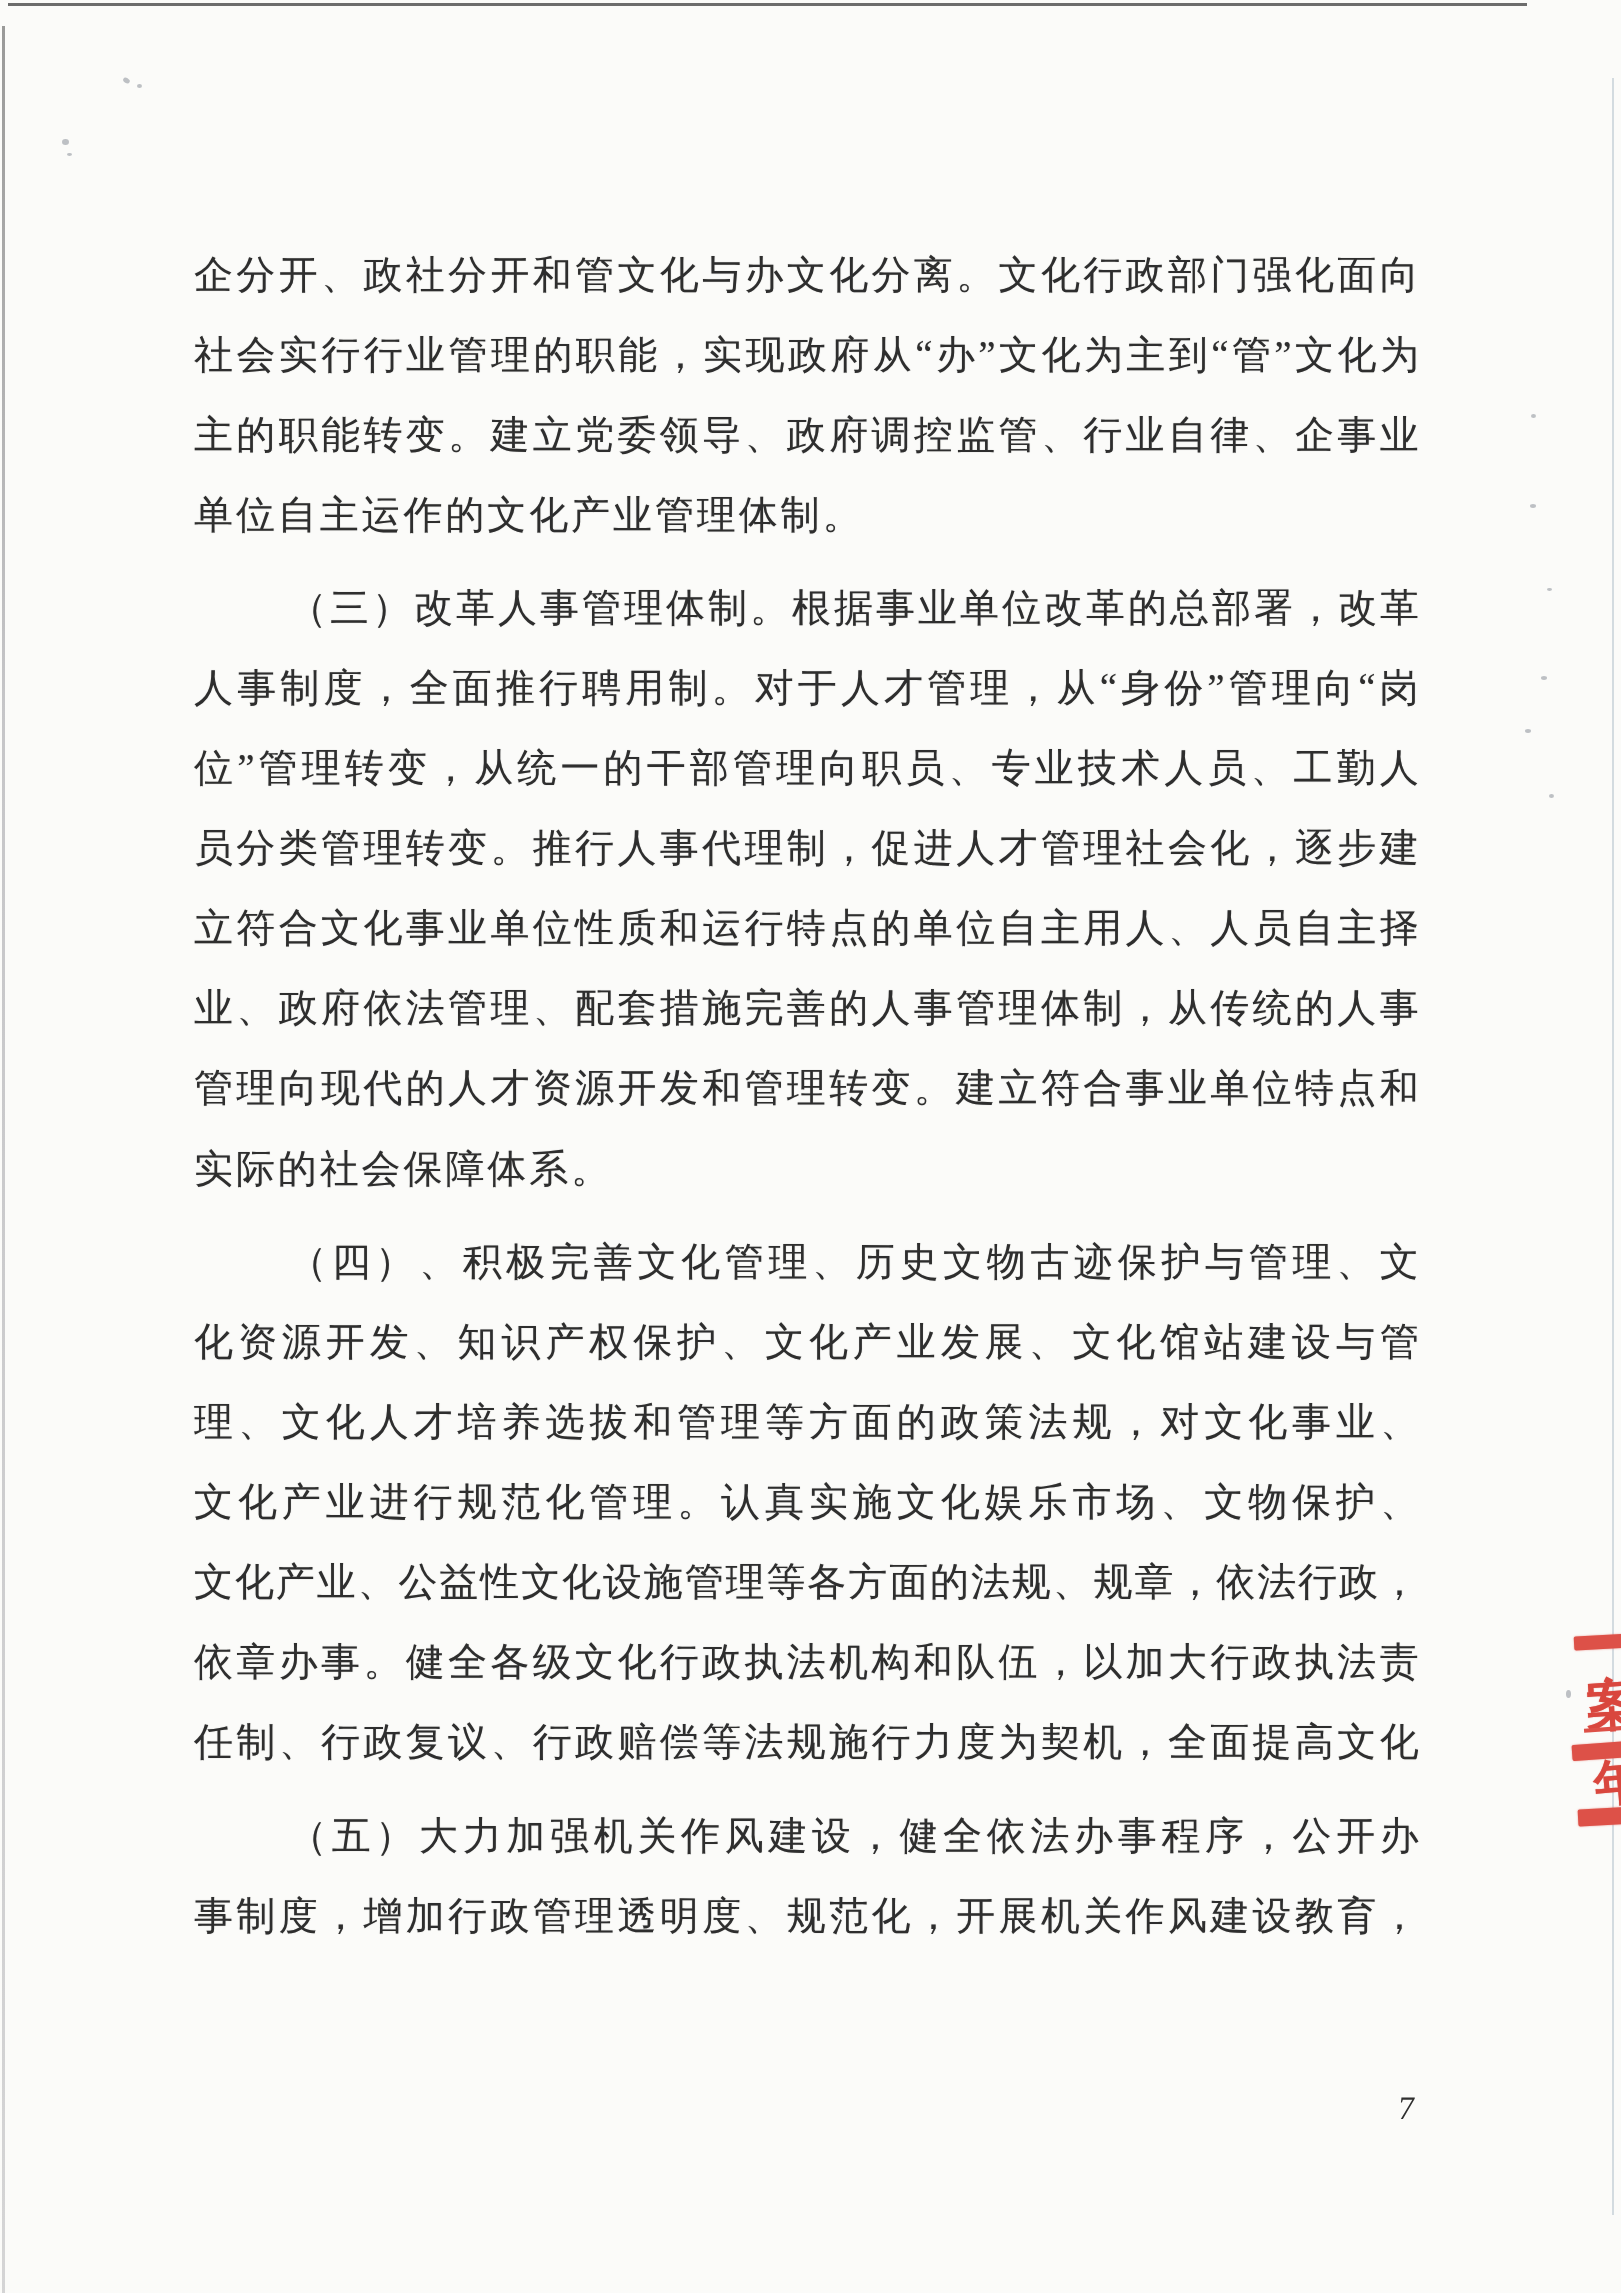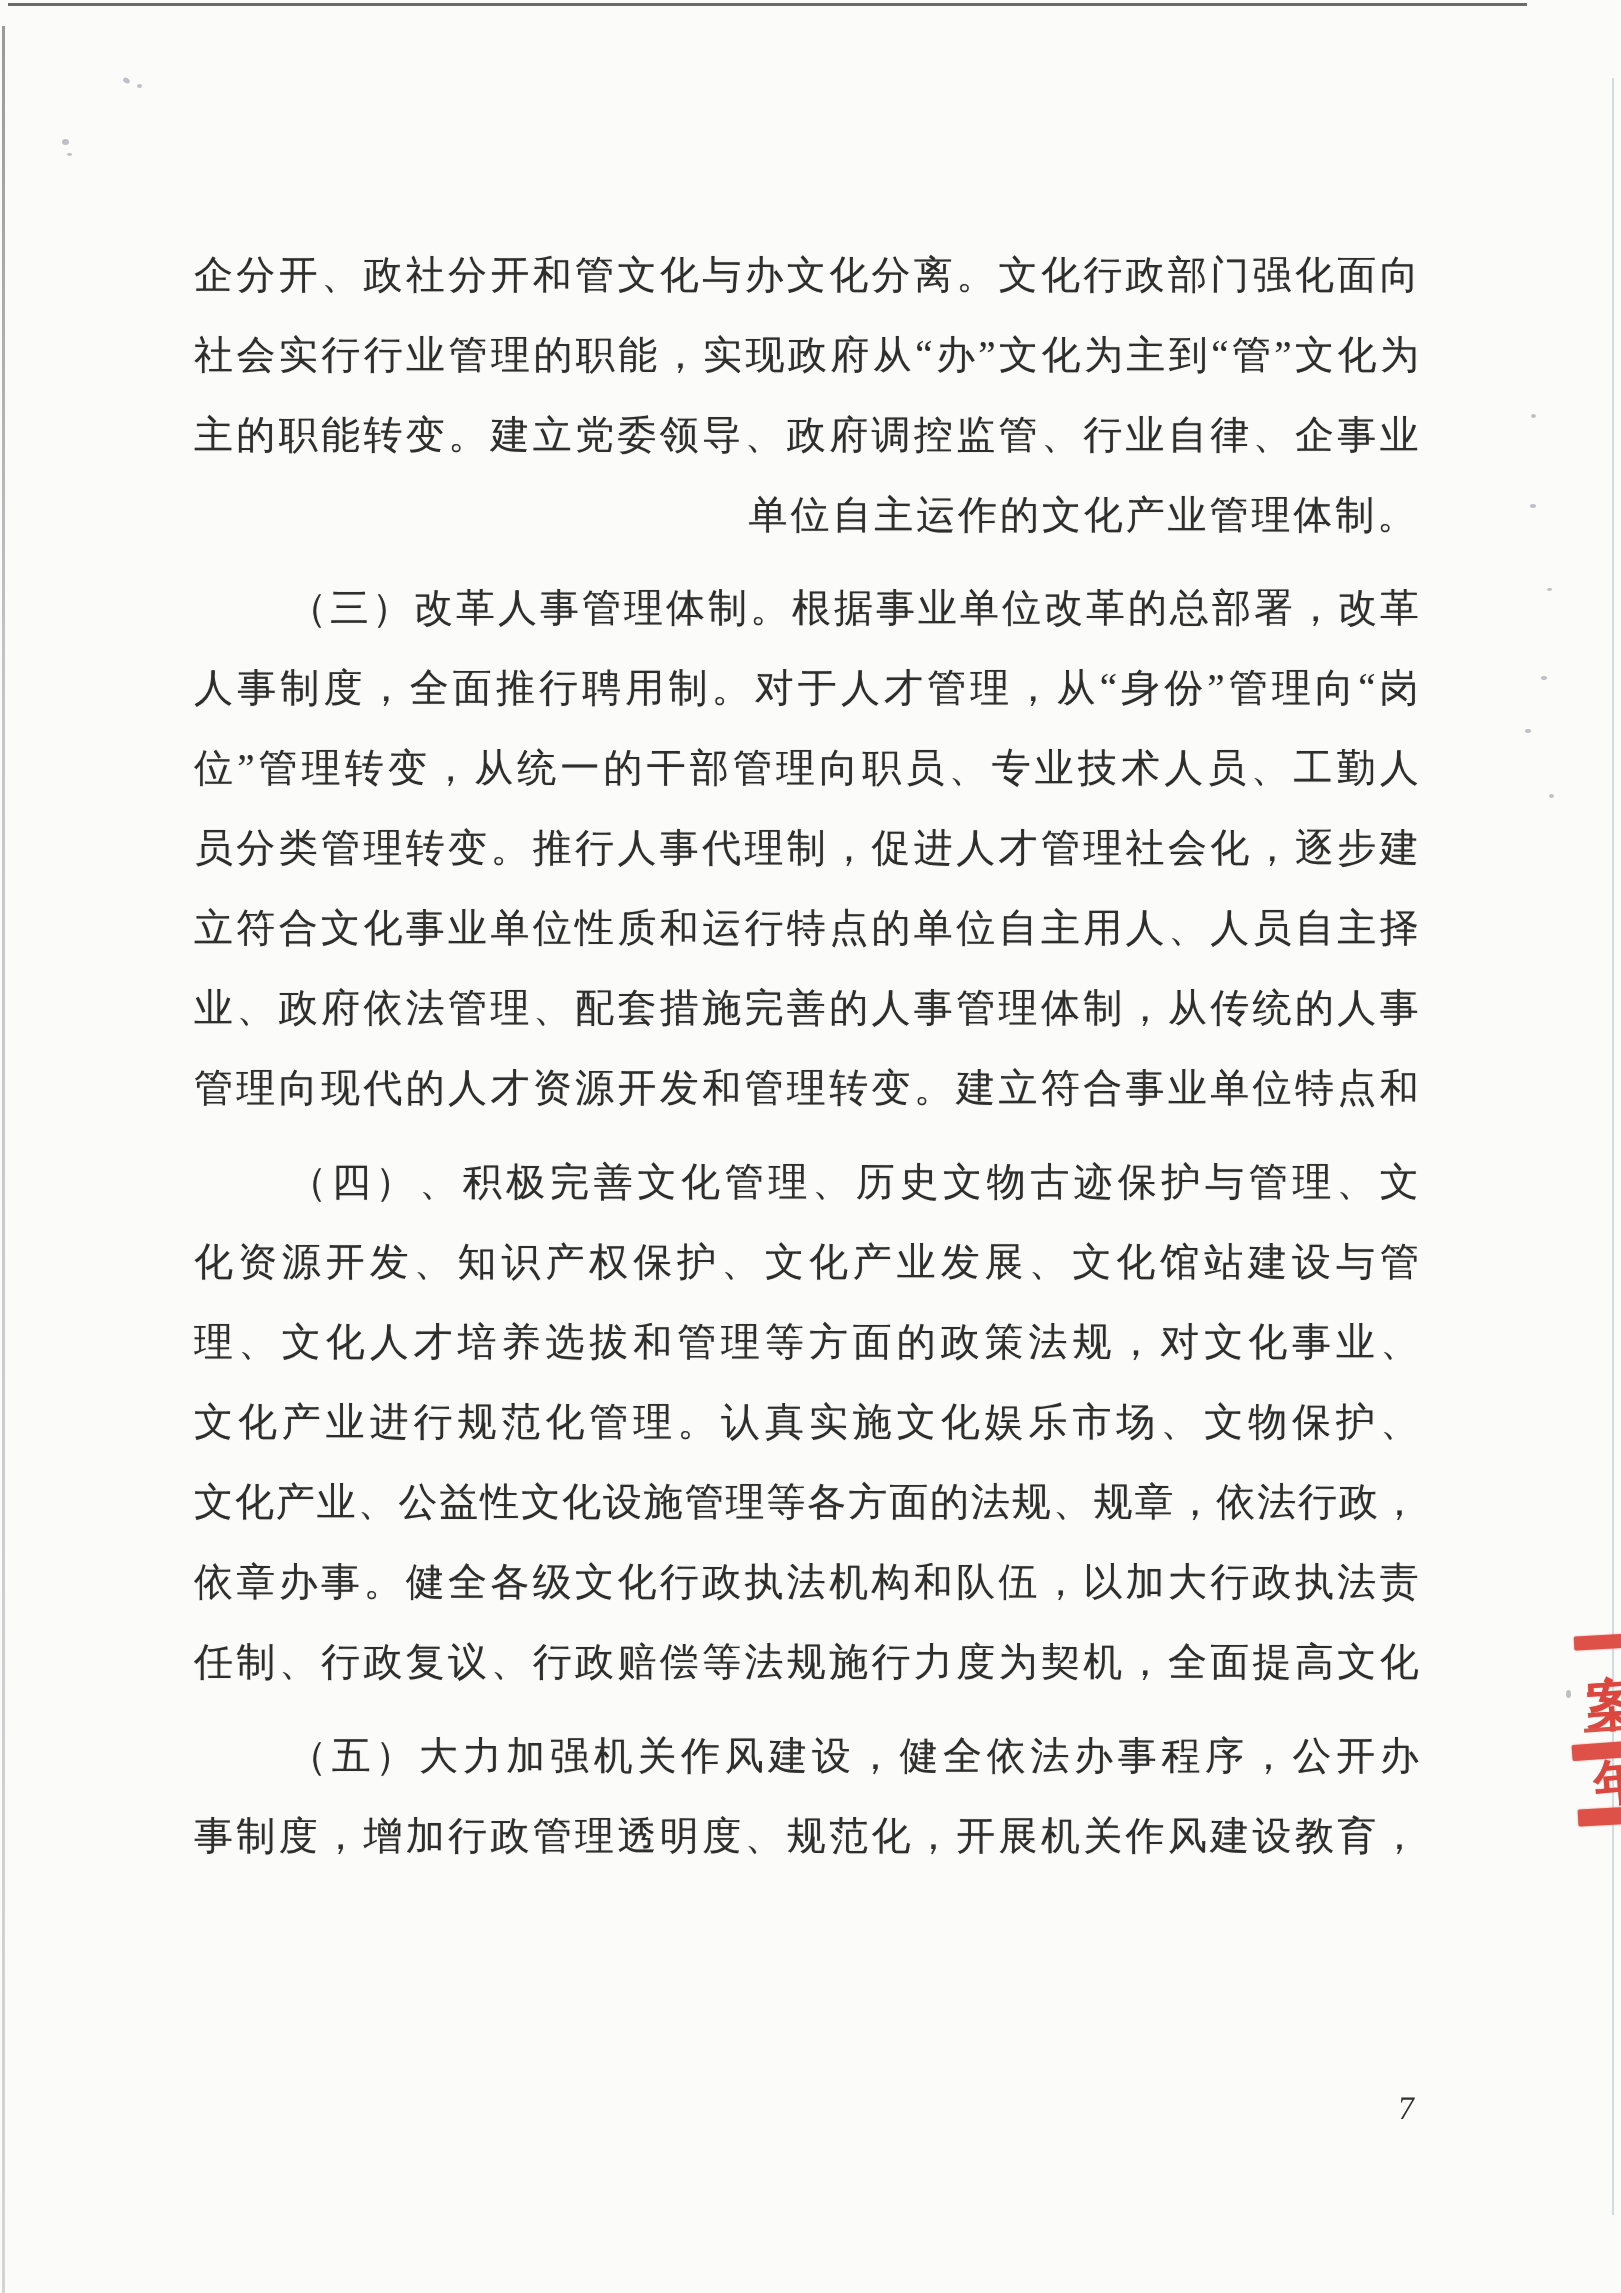--- a/index.html
+++ b/index.html
@@ -25,21 +25,21 @@
   }
   .line{
     height:80px;font-size:39px;line-height:80px;color:#2e2e2e;
     white-space:nowrap;
     text-shadow:0 0 1px rgba(46,46,46,.35);
   }
   .line.full{display:flex;justify-content:space-between;align-items:center;}
   .line.full span{display:inline-block;line-height:1.1;}
   .line.indent{padding-left:94px;}
   .line.para{margin-top:13.7px;}
-  .line.end{letter-spacing:2.9px;text-align:right;}
+  .line.end{letter-spacing:2.9px;}
 
   
   .page-number{
     position:absolute;left:1398px;top:2090px;
     font-size:33px;color:#2f2f2f;font-family:"Liberation Serif","DejaVu Serif",serif;
     transform:skewX(-6deg);
   }
 
   
   .stamp{
@@ -386,20 +386,21 @@
         <span>符</span>
         <span>合</span>
         <span>事</span>
         <span>业</span>
         <span>单</span>
         <span>位</span>
         <span>特</span>
         <span>点</span>
         <span>和</span>
       </div>
+      <div class="line end">实际的社会保障体系。</div>
       <div class="line full indent para">
         <span>（</span>
         <span>四</span>
         <span>）</span>
         <span>、</span>
         <span>积</span>
         <span>极</span>
         <span>完</span>
         <span>善</span>
         <span>文</span>

